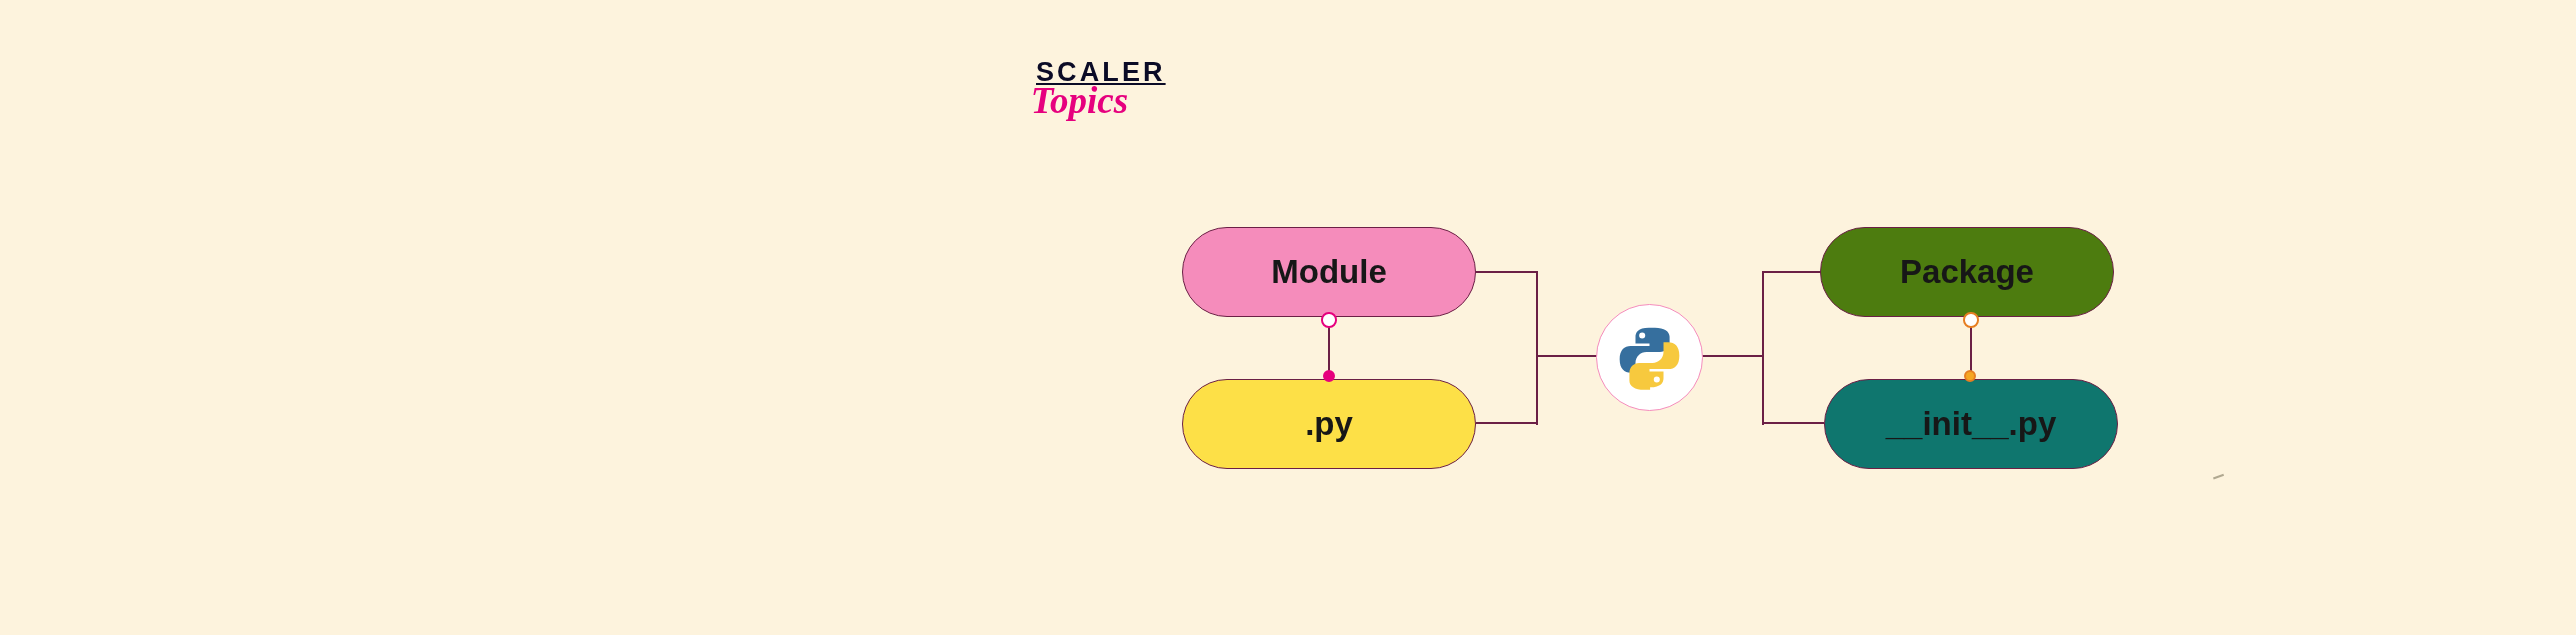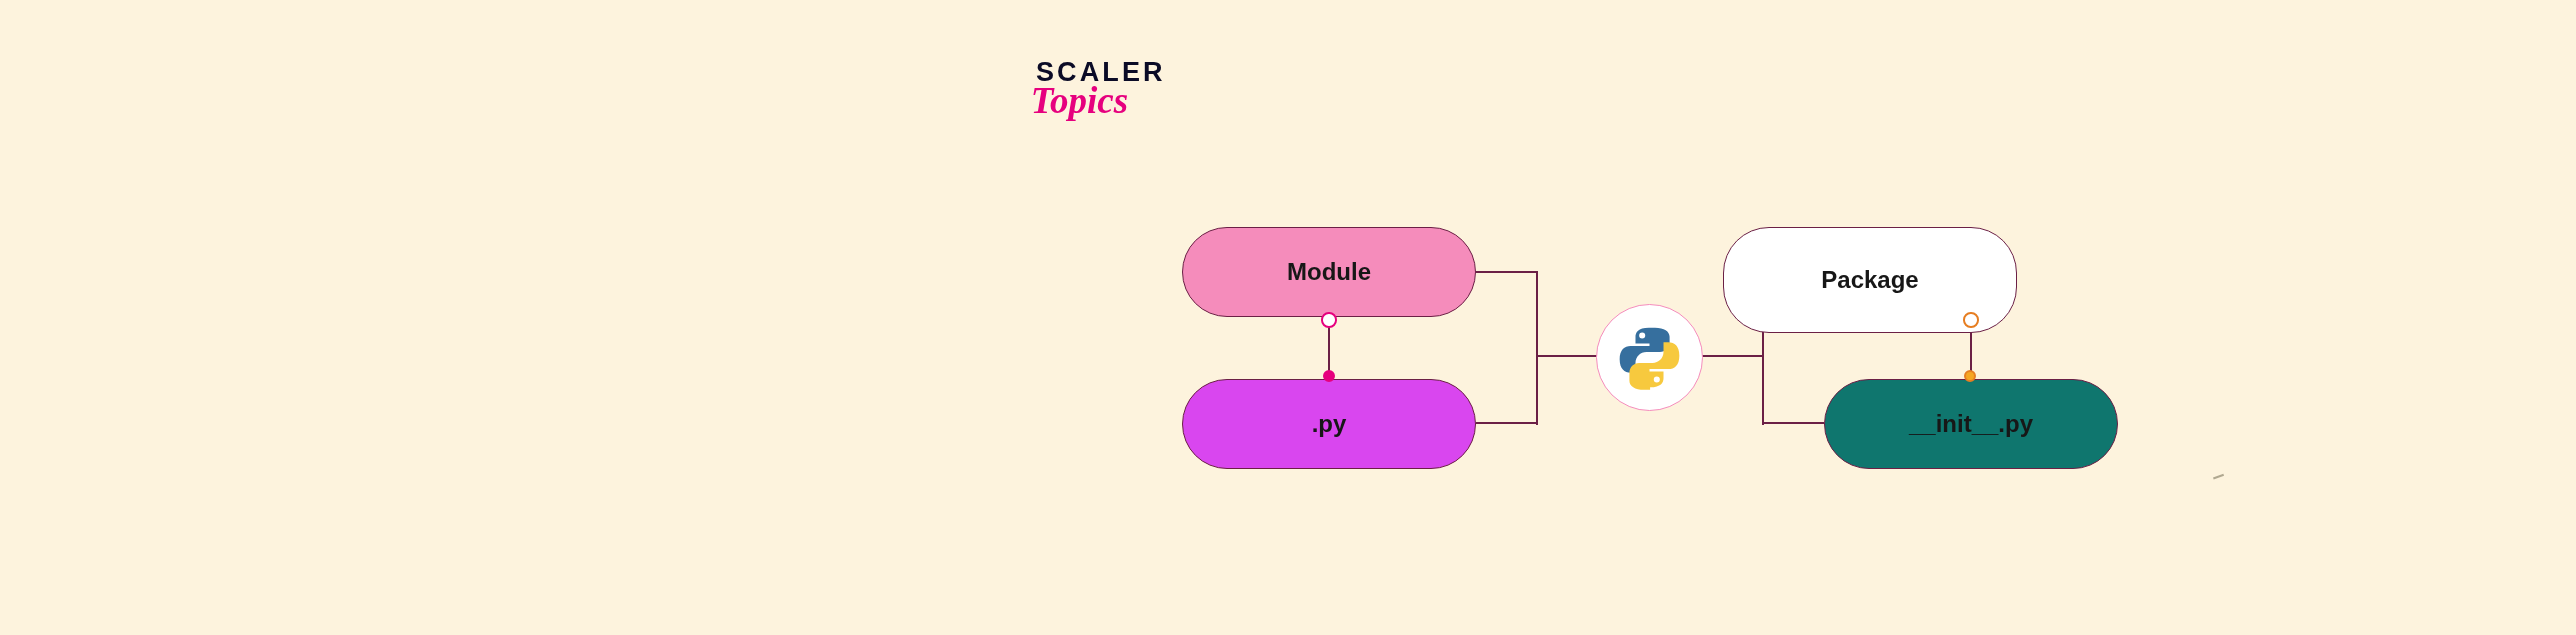--- a/index.html
+++ b/index.html
@@ -25,64 +25,65 @@
     display: flex;
     flex-direction: column;
     align-items: flex-start;
   }
   .logo-scaler {
     font-size: 27px;
     font-weight: 800;
     letter-spacing: 3.1px;
     color: #0b0b26;
     font-family: Arial, Helvetica, sans-serif;
+    text-decoration: underline;
   }
   .logo-topics {
     font-size: 37px;
     font-weight: 700;
     color: #e6007e;
     font-family: "Brush Script MT", "Segoe Script", cursive;
     margin-top: -9.3px;
     margin-left: -5.2px;
     font-style: italic;
   }
 
   
   .pill {
     position: absolute;
     border: 1.5px solid #6b1f45;
     border-radius: 46px;
     display: flex;
     align-items: center;
     justify-content: center;
-    font-size: 24px;
+    font-size: 33px;
     font-weight: 700;
     color: #171717;
     font-family: Arial, Helvetica, sans-serif;
   }
   .pill.module {
     background: #f58cbb;
     top: 227px;
     left: 1182px;
     width: 294px;
     height: 90px;
   }
   .pill.py {
-    background: #d946ef;
+    background: #fde047;
     top: 379px;
     left: 1182px;
     width: 294px;
     height: 90px;
   }
   .pill.package {
-    background: #ffffff;
+    background: #4d7c0f;
     top: 227px;
-    left: 1723px;
-    width: 294px;
-    height: 106px;
+    left: 1820px;
+    width: 294px;
+    height: 90px;
   }
   .pill.init {
     background: #0f766e;
     top: 379px;
     left: 1824px;
     width: 294px;
     height: 90px;
   }
 
   

